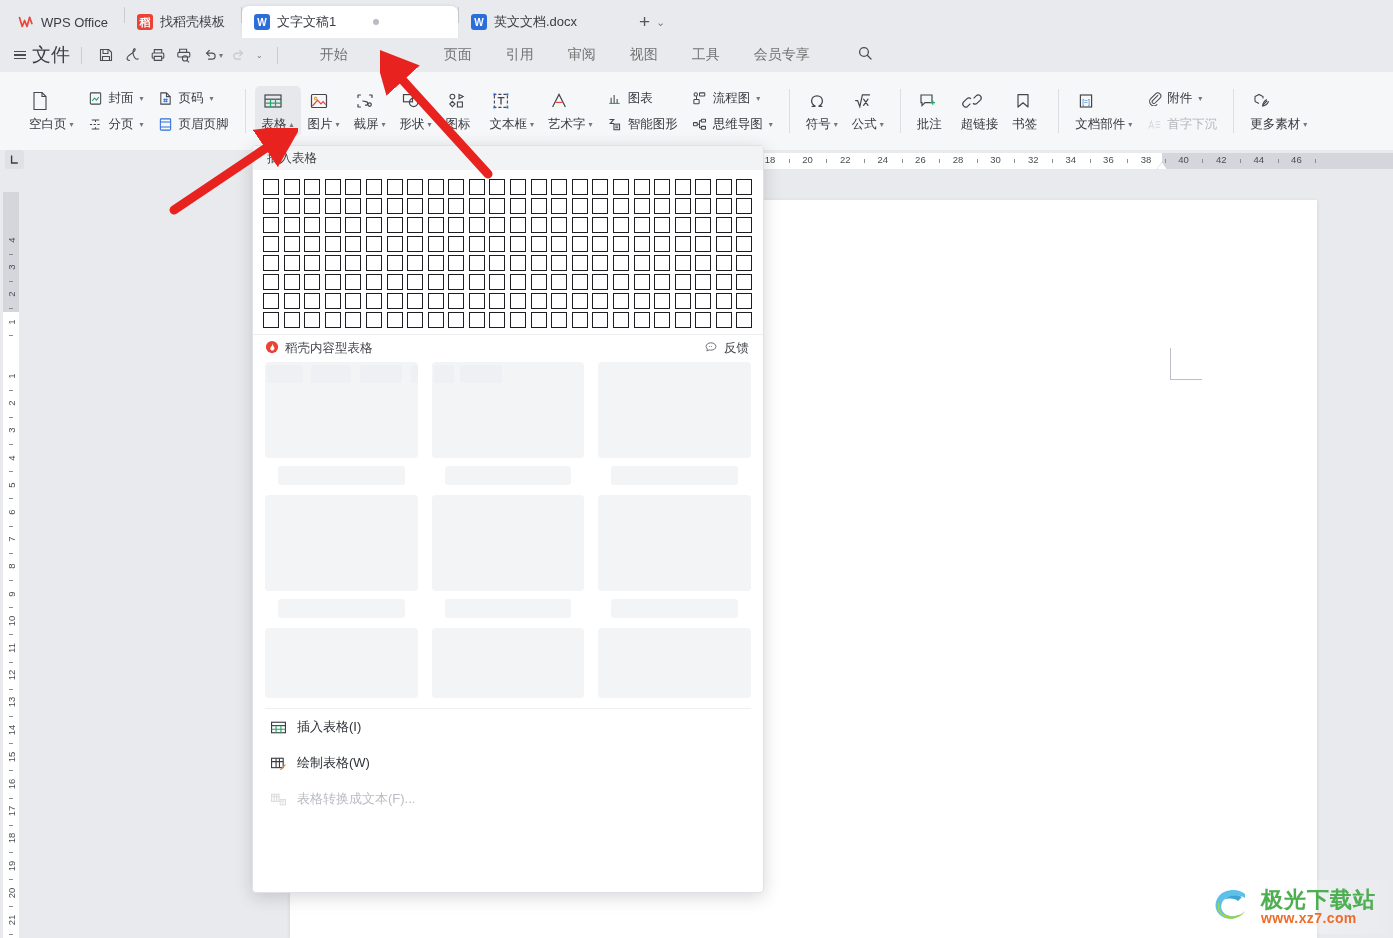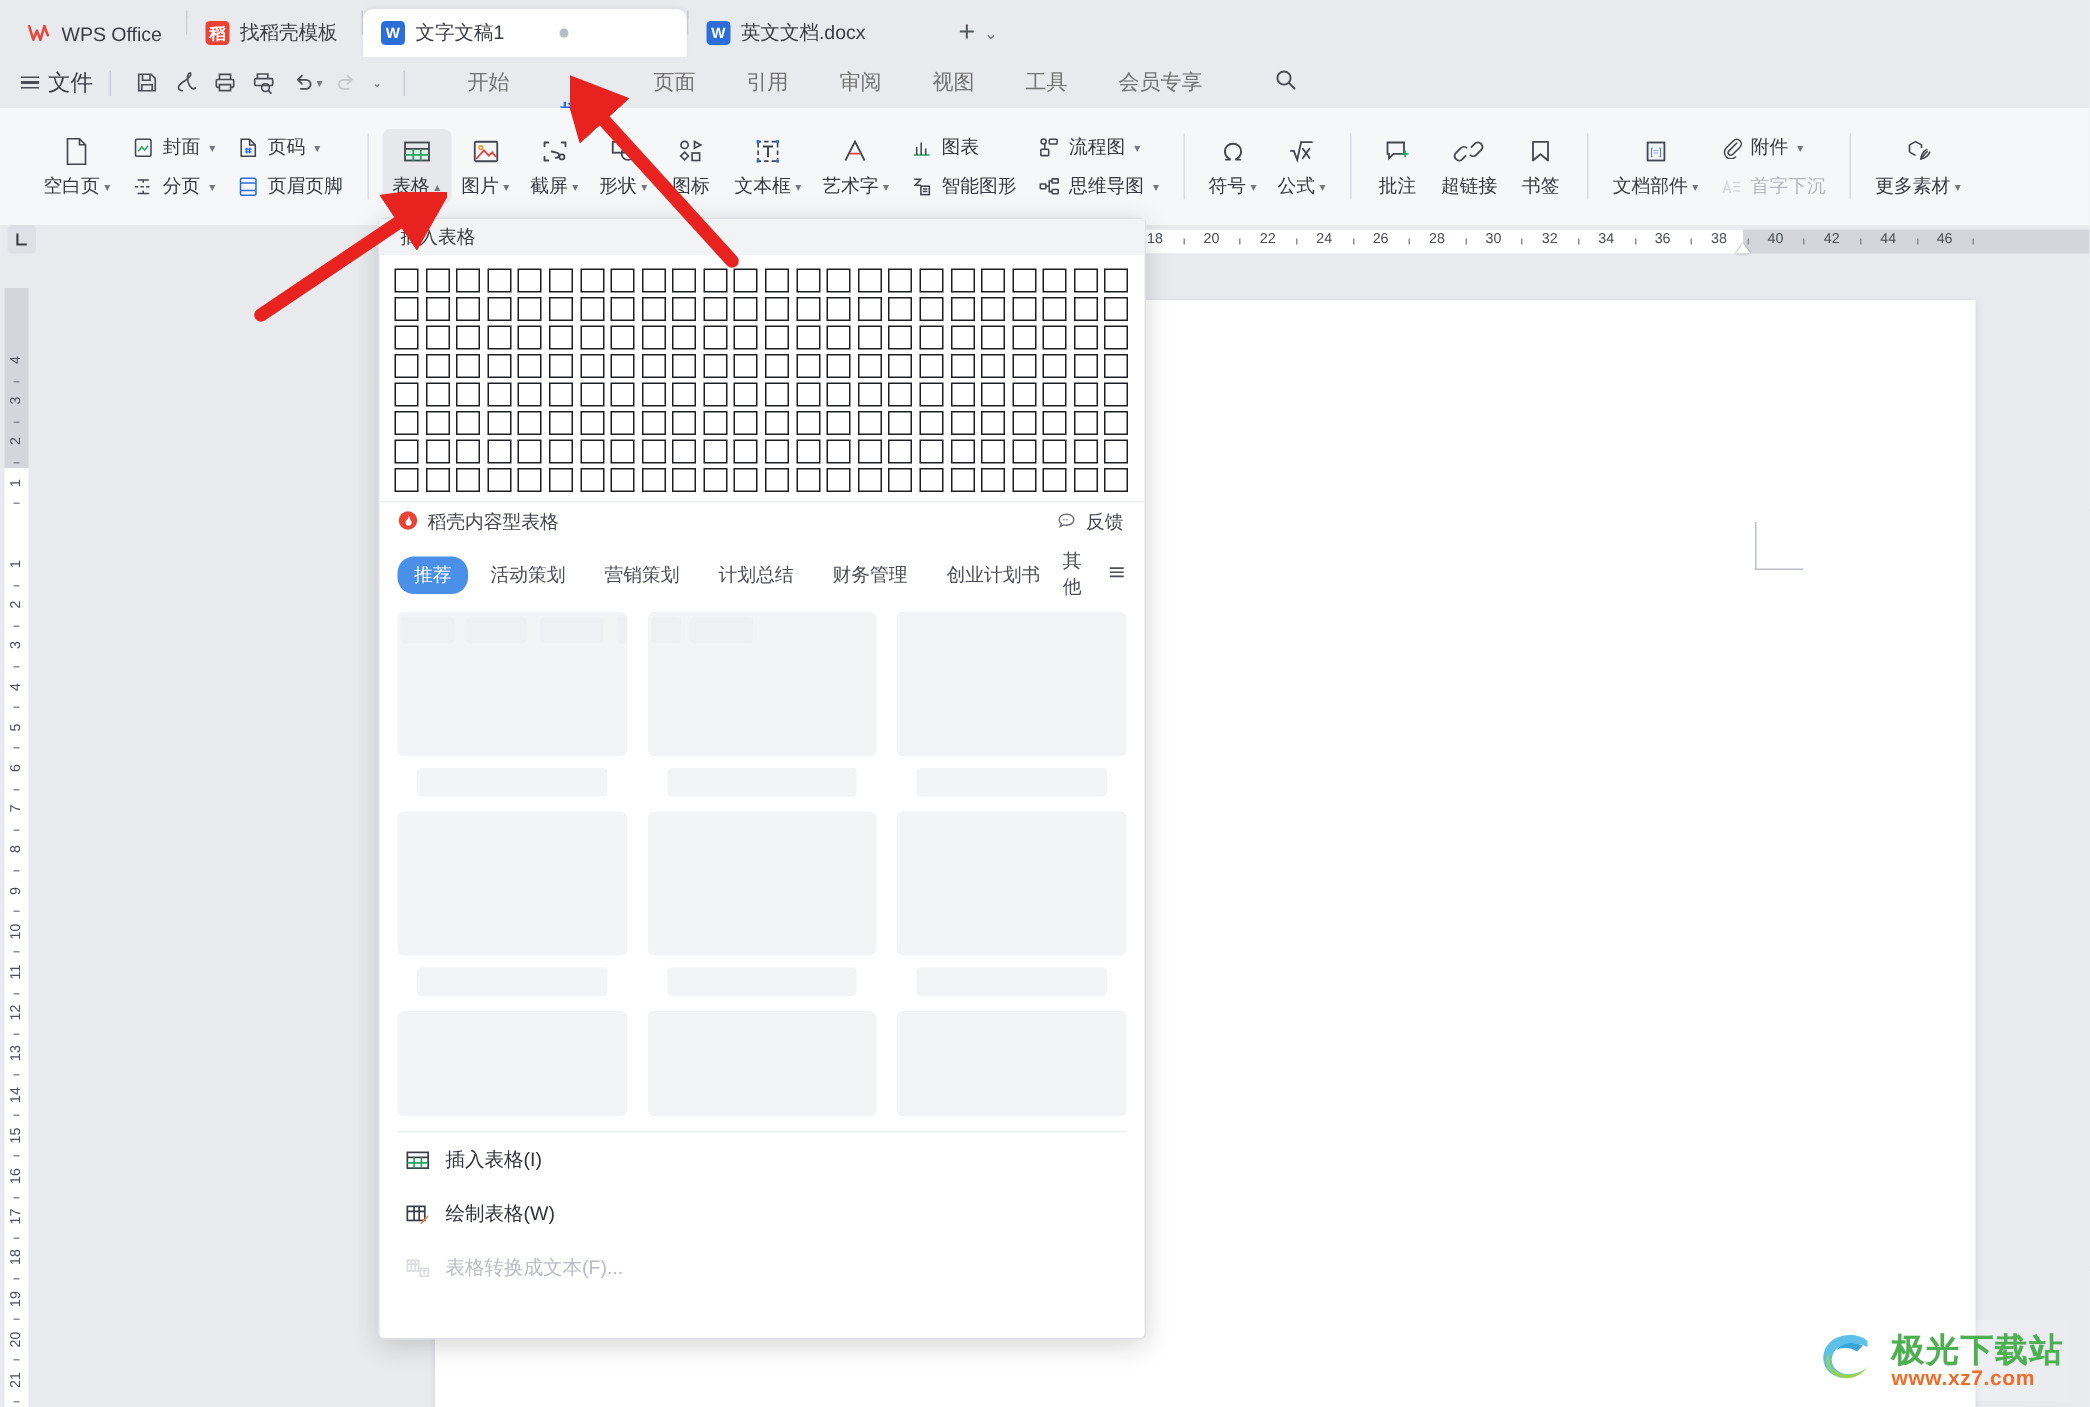--- a/index.html
+++ b/index.html
@@ -37,21 +37,21 @@
     margin-left: 10px; margin-bottom: 5px; display: flex; align-items: center; gap: 6px;
     color: #53565d; font-size: 19px; cursor: default;
   }
   .tab-plus .cv { font-size: 11px; color: #7b7e86; }
 
   
   .menubar {
     position: absolute; left: 0; top: 38px; width: 1393px; height: 34px;
     background: #e9eaee; display: flex; align-items: center; padding-left: 14px;
   }
-  .mfile { display: flex; align-items: center; gap: 6px; font-size: 15px; color: #3a3d44; }
+  .mfile { display: flex; align-items: center; gap: 6px; font-size: 19px; color: #3a3d44; }
   .hamb { display: inline-block; width: 12px; }
   .hamb i { display: block; height: 1.4px; background: #4a4d54; margin: 2.4px 0; }
   .msep { width: 1px; height: 17px; background: #c9ccd4; margin: 0 11px; }
   .qicon { width: 26px; height: 24px; display: flex; align-items: center; justify-content: center;
            color: #4a4d54; }
   .qicon svg { display: block; }
   .qcaret { font-size: 8px; color: #74777e; margin-left: -4px; margin-right: 3px; }
   .mtabs { display: flex; align-items: center; margin-left: 14px; gap: 0; }
   .mtab { font-size: 14px; color: #737373; padding: 4px 17px; position: relative; cursor: default; }
   .mtab.sel { color: #2b6ed9; font-weight: 700; margin-top: 40px; }
@@ -61,21 +61,21 @@
   }
   .msearch { margin-left: 30px; color: #4a4d54; }
 
   
   .ribbon {
     position: absolute; left: 0; top: 72px; width: 1393px; height: 78px;
     background: #f6f7f9; display: flex; align-items: center; padding-left: 22px;
   }
   .gsep { width: 1px; background: #dcdee3; margin: 8px 9px; align-self: center; height: 44px; }
   .btn {
-    display: flex; flex-direction: column; align-items: center; justify-content: center;
+    display: flex; flex-direction: column; align-items: flex-start; justify-content: center;
     min-width: 44px; padding: 3px 7px; border-radius: 5px; cursor: default;
     color: #36393f; gap: 3px;
   }
   .btn.sel { background: #e6e8ec; }
   .btn .bi { height: 24px; display: flex; align-items: center; justify-content: center; }
   .btn .bl { font-size: 12.5px; white-space: nowrap; display: flex; align-items: center; gap: 3px; }
   .btn .bl .car { font-size: 8px; color: #74777e; }
   
   .stack { display: flex; flex-direction: column; justify-content: center; gap: 3px; }
   .sbtn { display: flex; align-items: center; gap: 5px; padding: 3px 7px; border-radius: 4px;
@@ -941,36 +941,20 @@
           <svg width="14" height="14" viewBox="0 0 16 16" fill="none" stroke="#6b6e76" stroke-width="1.1">
               <path d="M2.4 7.4c0-2.4 2.5-4.2 5.6-4.2s5.6 1.8 5.6 4.2-2.5 4.2-5.6 4.2c-.7 0-1.4-.1-2-.3l-2.8 1.2.8-2.1c-1-.8-1.6-1.8-1.6-3z"></path>
               <circle cx="6" cy="7.4" r=".6" fill="#6b6e76" stroke="none"></circle>
               <circle cx="8.4" cy="7.4" r=".6" fill="#6b6e76" stroke="none"></circle>
             </svg>
         </span>
         <span>反馈</span>
       </span>
     </div>
 
-    <div class="dd-tabs">
-      <div class="dtab on">推荐</div>
-      <div class="dtab">活动策划</div>
-      <div class="dtab">营销策划</div>
-      <div class="dtab">计划总结</div>
-      <div class="dtab">财务管理</div>
-      <div class="dtab">创业计划书</div>
-      <div class="dd-more">
-        <span>其他</span>
-        <span>
-          <svg width="13" height="13" viewBox="0 0 14 14" stroke="#4a4d54" stroke-width="1.2">
-              <path d="M2 4h10M2 7h10M2 10h10"></path>
-            </svg>
-        </span>
-      </div>
-    </div>
 
     <div class="sk-wrap">
       <div class="sk-row">
         <div class="sk-card">
           <div class="sk-img">
             <span class="chip" style="left:2px; width:36px;"></span>
             <span class="chip" style="left:46px; width:40px;"></span>
             <span class="chip" style="left:95px; width:42px;"></span>
             <span class="chip" style="left:146px; width:18px;"></span>
           </div>

